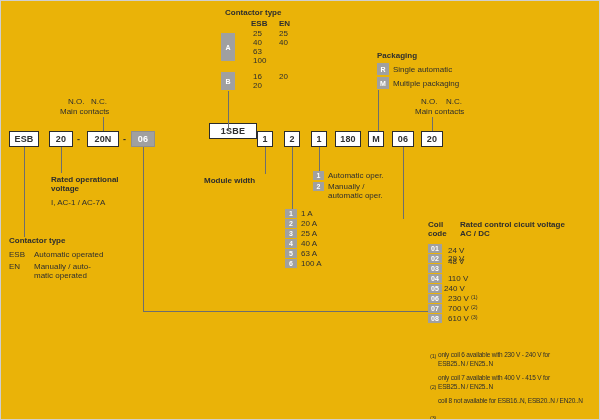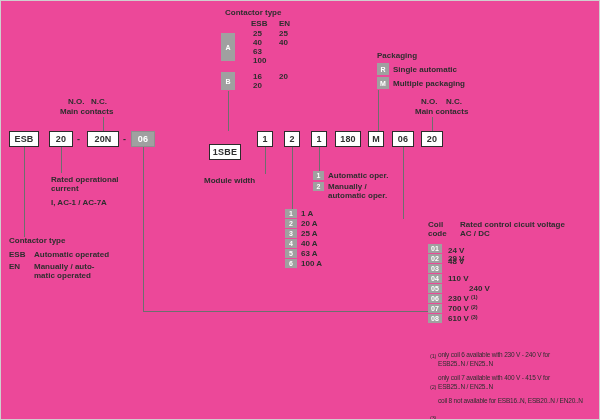--- a/index.html
+++ b/index.html
@@ -1,20 +1,20 @@
 <!DOCTYPE html>
 <html><head>
 <meta charset="utf-8">
 <style>
   * { margin:0; padding:0; box-sizing:border-box; }
   body { background:#e9e9e9; font-family:"Liberation Sans","DejaVu Sans",sans-serif; }
-  #canvas { position:relative; width:600px; height:420px; background:#ec4899;
+  #canvas { position:relative; width:600px; height:420px; background:#eab308;
             border:1px solid #cfcfcf; overflow:hidden; color:#2e2e2e; }
   .abs  { position:absolute; }
-  .txt  { font-size:8px; line-height:9px; white-space:nowrap;font-weight:bold; }
+  .txt  { font-size:8px; line-height:9px; white-space:nowrap; }
   .wrap { white-space:normal; }
   .bold { font-weight:bold; }
   .gbox { background:#a0a0a0; color:#fff; font-weight:bold; font-size:7px; line-height:1;
           display:flex; align-items:center; justify-content:center; }
   .cbox { height:16px; border:1px solid #2b2b2b; background:#fff; font-size:9px; font-weight:bold;
           display:flex; align-items:center; justify-content:center; letter-spacing:.2px; }
   .cbox.gray { background:#a0a0a0; color:#fff; border-color:#8f8f8f; }
   .vline { width:1px; background:#6e6e6e; }
   .hline { height:1px; background:#6e6e6e; }
   .dash  { font-size:9px; font-weight:bold; }
@@ -57,21 +57,21 @@
   <div class="abs txt" style="left:445px;top:96px">N.C.</div>
   <div class="abs txt" style="left:414px;top:106px">Main contacts</div>
 
   <div class="abs cbox" style="left:8px;top:130px;width:30px">ESB</div>
   <div class="abs cbox" style="left:48px;top:130px;width:24px">20</div>
   <div class="abs dash" style="left:76px;top:133px">-</div>
   <div class="abs cbox" style="left:86px;top:130px;width:32px">20N</div>
   <div class="abs dash" style="left:122px;top:133px">-</div>
   <div class="abs cbox gray" style="left:130px;top:130px;width:24px">06</div>
 
-  <div class="abs cbox" style="left:208px;top:143px;width:32px">1SBE</div>
+  <div class="abs cbox" style="left:208px;top:122px;width:48px">1SBE</div>
   <div class="abs cbox" style="left:256px;top:130px;width:16px">1</div>
   <div class="abs cbox" style="left:283px;top:130px;width:16px">2</div>
   <div class="abs cbox" style="left:310px;top:130px;width:16px">1</div>
   <div class="abs cbox" style="left:334px;top:130px;width:26px">180</div>
   <div class="abs cbox" style="left:367px;top:130px;width:16px">M</div>
   <div class="abs cbox" style="left:391px;top:130px;width:22px">06</div>
   <div class="abs cbox" style="left:420px;top:130px;width:22px">20</div>
 
   <div class="abs vline" style="left:23px;top:146px;height:90px"></div>
   <div class="abs vline" style="left:60px;top:146px;height:26px"></div>
@@ -79,21 +79,21 @@
   <div class="abs vline" style="left:142px;top:146px;height:164px"></div>
   <div class="abs hline" style="left:142px;top:310px;width:285px"></div>
   <div class="abs vline" style="left:227px;top:90px;height:40px"></div>
   <div class="abs vline" style="left:264px;top:146px;height:27px"></div>
   <div class="abs vline" style="left:291px;top:146px;height:62px"></div>
   <div class="abs vline" style="left:318px;top:146px;height:24px"></div>
   <div class="abs vline" style="left:377px;top:89px;height:41px"></div>
   <div class="abs vline" style="left:402px;top:146px;height:72px"></div>
   <div class="abs vline" style="left:431px;top:116px;height:14px"></div>
 
-  <div class="abs txt bold wrap" style="left:50px;top:174px;width:80px">Rated operational current</div>
+  <div class="abs txt bold wrap" style="left:50px;top:174px;width:80px">Rated operational voltage</div>
   <div class="abs txt" style="left:50px;top:197px">I, AC-1 / AC-7A</div>
 
   <div class="abs txt bold" style="left:203px;top:175px">Module width</div>
 
   <div class="abs gbox" style="left:312px;top:170px;width:11px;height:9px">1</div>
   <div class="abs txt" style="left:327px;top:170px">Automatic oper.</div>
   <div class="abs gbox" style="left:312px;top:181px;width:11px;height:9px">2</div>
   <div class="abs txt" style="left:327px;top:181px">Manually /</div>
   <div class="abs txt" style="left:327px;top:190px">automatic oper.</div>
 
@@ -117,21 +117,21 @@
 
   <div class="abs gbox" style="left:427px;top:243px;width:14px;height:9px">01</div>
   <div class="abs txt" style="left:447px;top:245px"><span>24 V</span><span class="supmark"></span></div>
   <div class="abs gbox" style="left:427px;top:253px;width:14px;height:9px">02</div>
   <div class="abs txt" style="left:447px;top:253px"><span>29 V</span><span class="supmark"></span></div>
   <div class="abs gbox" style="left:427px;top:263px;width:14px;height:9px">03</div>
   <div class="abs txt" style="left:447px;top:256px"><span>48 V</span><span class="supmark"></span></div>
   <div class="abs gbox" style="left:427px;top:273px;width:14px;height:9px">04</div>
   <div class="abs txt" style="left:447px;top:273px"><span>110 V</span><span class="supmark"></span></div>
   <div class="abs gbox" style="left:427px;top:283px;width:14px;height:9px">05</div>
-  <div class="abs txt" style="left:468px;top:283px"><span>240 V</span><span class="supmark"></span></div>
+  <div class="abs txt" style="left:443px;top:283px"><span>240 V</span><span class="supmark"></span></div>
   <div class="abs gbox" style="left:427px;top:293px;width:14px;height:9px">06</div>
   <div class="abs txt" style="left:447px;top:293px"><span>230 V</span><span class="supmark">(1)</span></div>
   <div class="abs gbox" style="left:427px;top:303px;width:14px;height:9px">07</div>
   <div class="abs txt" style="left:447px;top:303px"><span>700 V</span><span class="supmark">(2)</span></div>
   <div class="abs gbox" style="left:427px;top:313px;width:14px;height:9px">08</div>
   <div class="abs txt" style="left:447px;top:313px"><span>610 V</span><span class="supmark">(3)</span></div>
 
   <div class="abs txt bold" style="left:8px;top:235px">Contactor type</div>
   <div class="abs txt" style="left:8px;top:249px">ESB</div>
   <div class="abs txt" style="left:33px;top:249px">Automatic operated</div>

